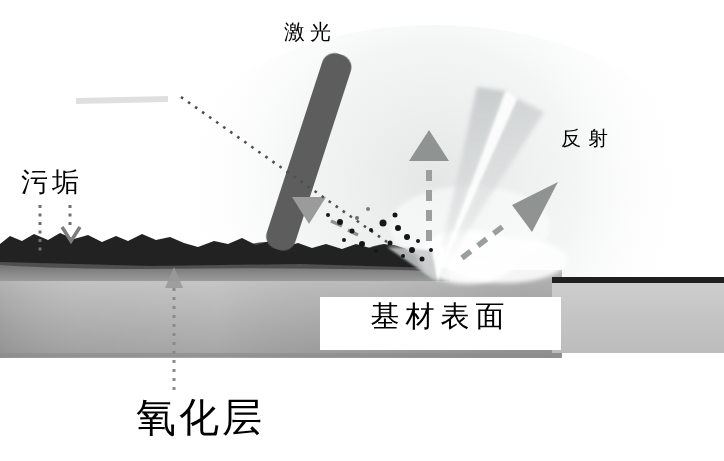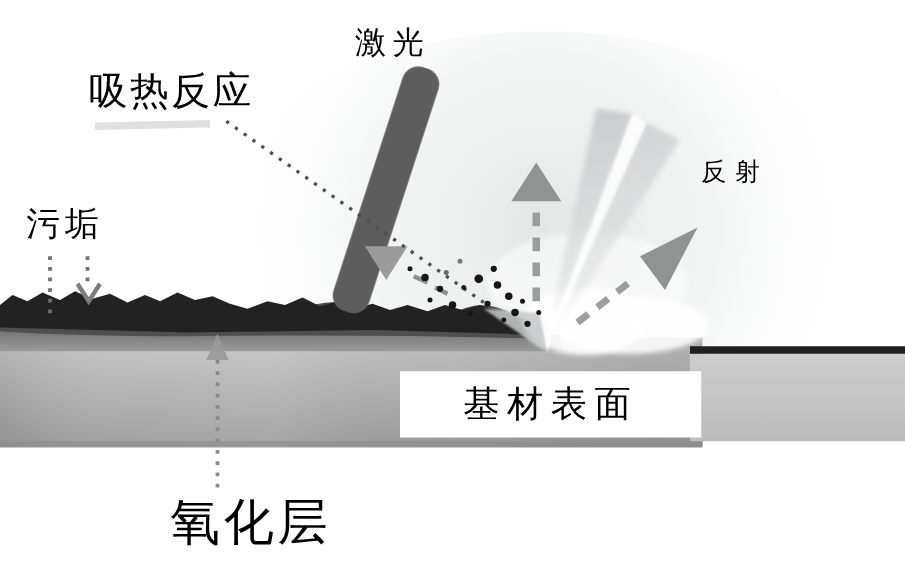--- a/index.html
+++ b/index.html
@@ -11,29 +11,29 @@
     font-family:"Liberation Serif","DejaVu Serif",serif;
   }
   .stage svg{position:absolute;left:0;top:0;}
   .label{
     position:absolute;
     color:#000;
     white-space:nowrap;
     line-height:1;
     font-family:"Liberation Serif","DejaVu Serif",serif;
   }
-  .label-laser{left:284px;top:22px;font-size:25px;letter-spacing:5px;}
+  .label-laser{left:284px;top:22px;font-size:21px;letter-spacing:5px;}
   .label-absorption{left:71px;top:57px;font-size:31px;letter-spacing:2px;}
   .label-reflection{left:561px;top:128px;font-size:20px;letter-spacing:7px;}
-  .label-dirt{left:21px;top:169px;font-size:27px;letter-spacing:4px;font-family:Liberation Mono, monospace;}
+  .label-dirt{left:21px;top:169px;font-size:27px;letter-spacing:4px;}
   .label-oxide{left:136px;top:398px;font-size:40px;letter-spacing:3px;}
   .substrate-box{
     position:absolute;left:320px;top:297px;width:241px;height:53px;
     background:#ffffff;
-    display:flex;align-items:center;justify-content:center;
+    display:flex;align-items:flex-start;justify-content:center;
     font-size:29px;letter-spacing:6px;color:#000;
   }
 </style>
 </head>
 <body>
 
 <div class="stage">
 
   <svg width="724" height="461" viewBox="0 0 724 461">
     <defs>
@@ -164,21 +164,20 @@
       <circle cx="431" cy="250" r="2"></circle>
       <circle cx="403" cy="256" r="2"></circle>
       <circle cx="418" cy="241" r="2"></circle>
       <circle cx="357" cy="218" r="2" fill="#6d6d6d"></circle>
       <circle cx="368" cy="209" r="2" fill="#7a7a7a"></circle>
     </g>
   </svg>
 
   <div class="label label-laser">激光</div>
 
-  <div class="label label-absorption">吸热反应</div>
 
   <div class="label label-reflection">反射</div>
 
   <div class="label label-dirt">污垢</div>
 
   <div class="substrate-box">
     <span>基材表面</span>
   </div>
 
   <div class="label label-oxide">氧化层</div>

